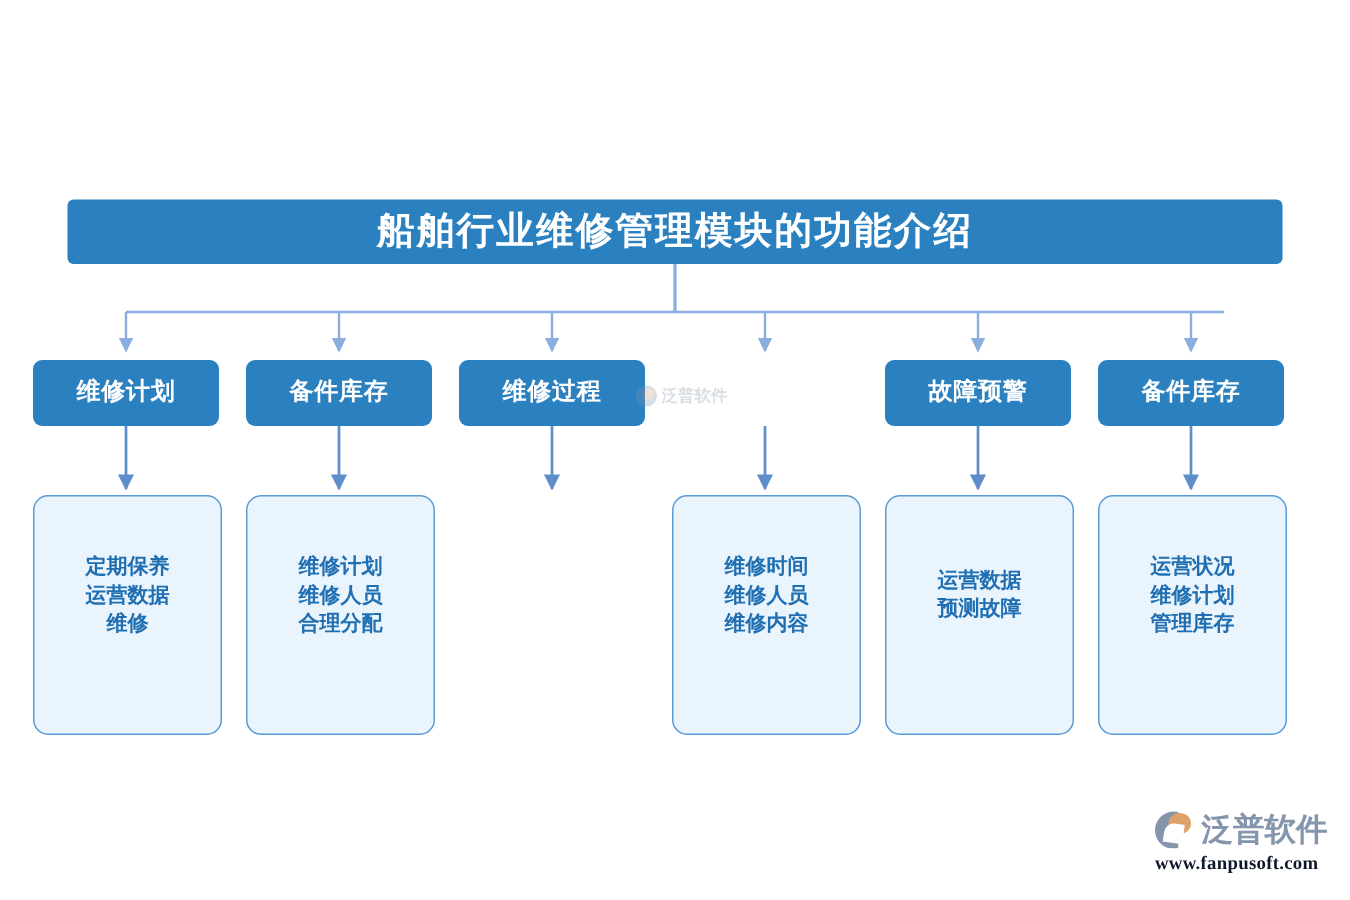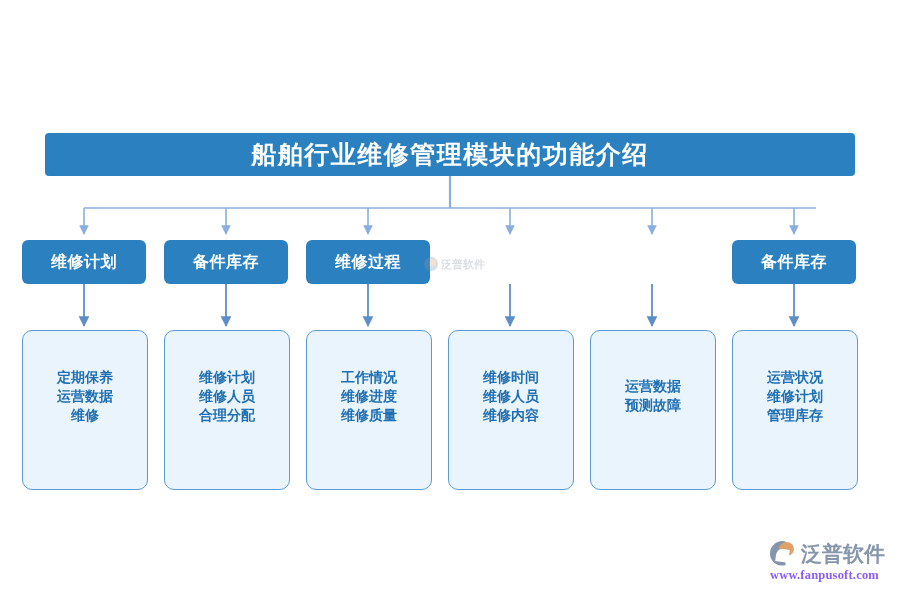--- a/index.html
+++ b/index.html
@@ -196,21 +196,21 @@
     font-weight: bold;
     color: #8595ac;
     letter-spacing: 0px;
     line-height: 1;
     white-space: nowrap;
   }
   .brand-url {
     margin-top: 1px;
     font-size: 12.5px;
     font-weight: bold;
-    color: #8b5cf6;
+    color: #0f172a;
     letter-spacing: 0.2px;
     line-height: 1;
     white-space: nowrap;
     font-family: "Liberation Serif", "DejaVu Serif", serif;
   }
 </style>
 </head>
 <body>
 
 <div id="canvas">
@@ -255,38 +255,36 @@
 
   <div class="cat-box" style="left:22px">
     <span class="cat-text">维修计划</span>
   </div>
   <div class="cat-box" style="left:164px">
     <span class="cat-text">备件库存</span>
   </div>
   <div class="cat-box" style="left:306px">
     <span class="cat-text">维修过程</span>
   </div>
+  <div class="cat-box" style="left:590px">
+    <span class="cat-text">故障预警</span>
+  </div>
   <div class="cat-box" style="left:732px">
     <span class="cat-text">备件库存</span>
   </div>
 
   <div class="detail-box" style="left:22px">
     <span class="detail-line">定期保养</span>
     <span class="detail-line">运营数据</span>
     <span class="detail-line">维修</span>
   </div>
   <div class="detail-box" style="left:164px">
     <span class="detail-line">维修计划</span>
     <span class="detail-line">维修人员</span>
     <span class="detail-line">合理分配</span>
-  </div>
-  <div class="detail-box" style="left:306px">
-    <span class="detail-line">工作情况</span>
-    <span class="detail-line">维修进度</span>
-    <span class="detail-line">维修质量</span>
   </div>
   <div class="detail-box" style="left:448px">
     <span class="detail-line">维修时间</span>
     <span class="detail-line">维修人员</span>
     <span class="detail-line">维修内容</span>
   </div>
   <div class="detail-box" style="left:590px">
     <span class="detail-line">运营数据</span>
     <span class="detail-line">预测故障</span>
   </div>

